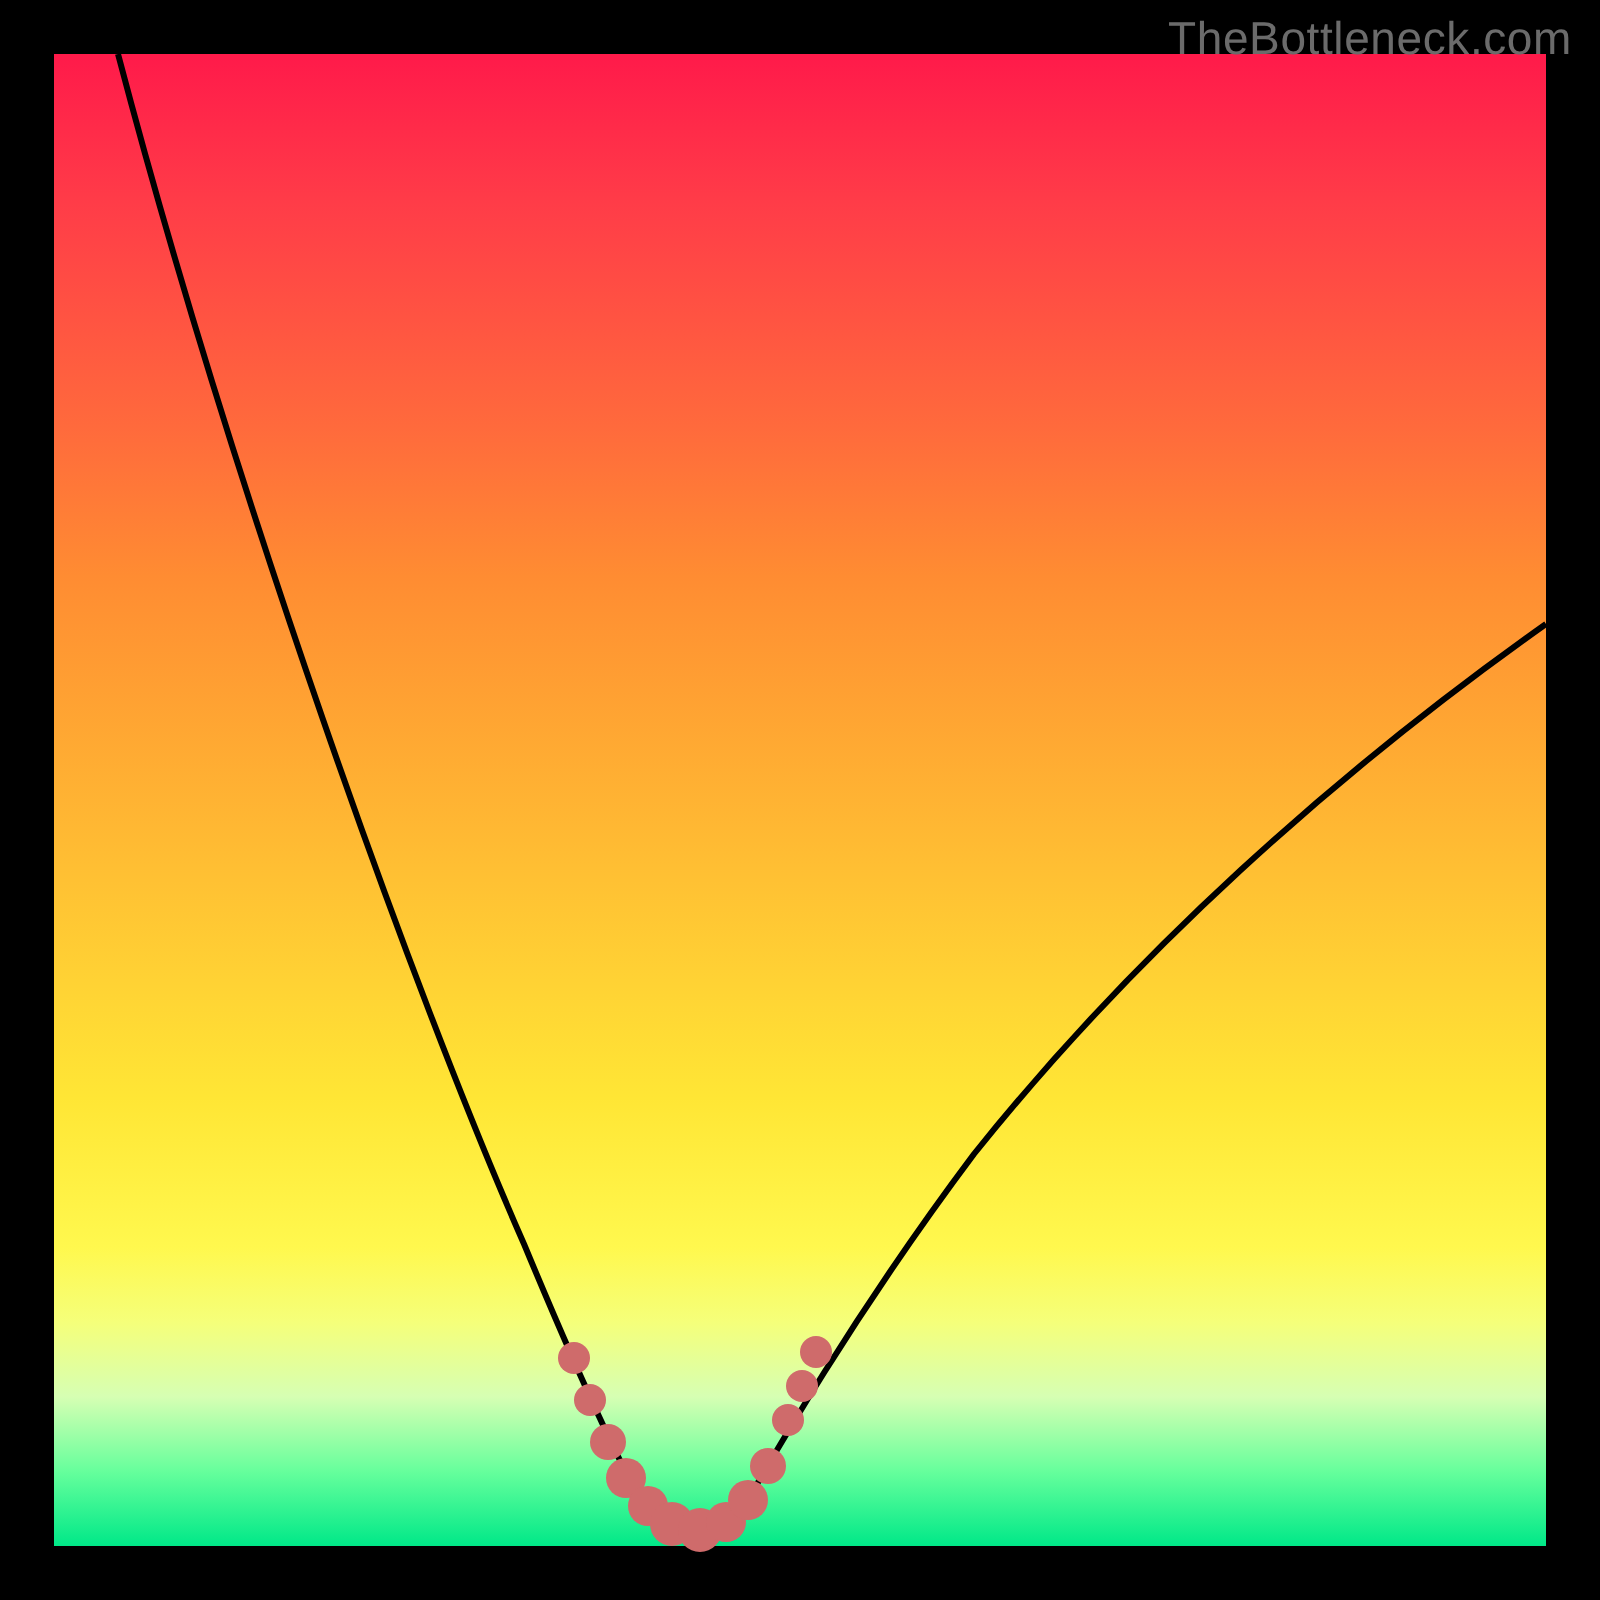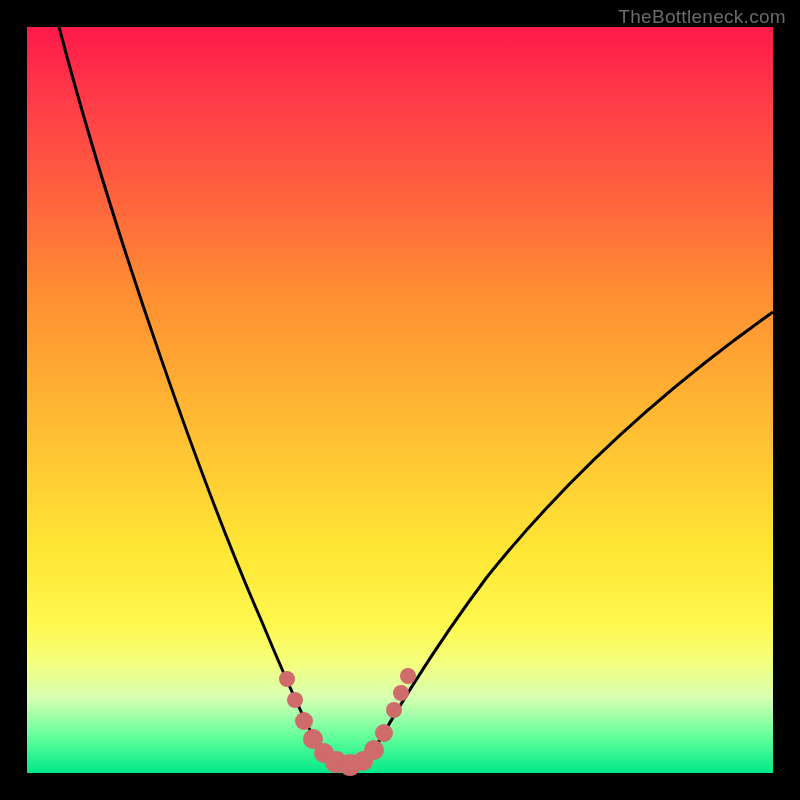--- a/index.html
+++ b/index.html
@@ -30,21 +30,21 @@
       #d6ffb3 90%,
       #66ff9c 95%,
       #00e888 100%
     );
   }
   .watermark {
     position: absolute;
     top: 6px;
     right: 14px;
     color: #6b6b6b;
-    font-size: 19px;
+    font-size: 23px;
     font-weight: 500;
     letter-spacing: 0.3px;
   }
   svg.curve {
     position: absolute;
     left: 0;
     top: 0;
     width: 746px;
     height: 746px;
     overflow: visible;

